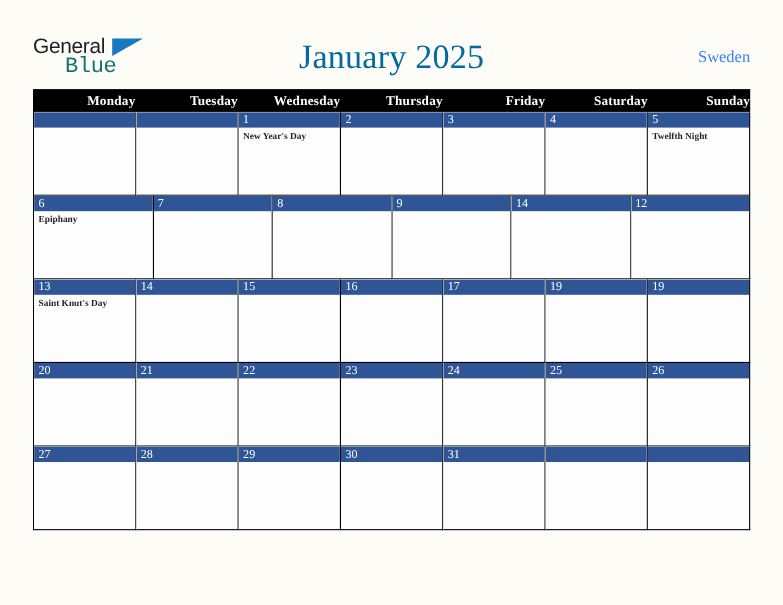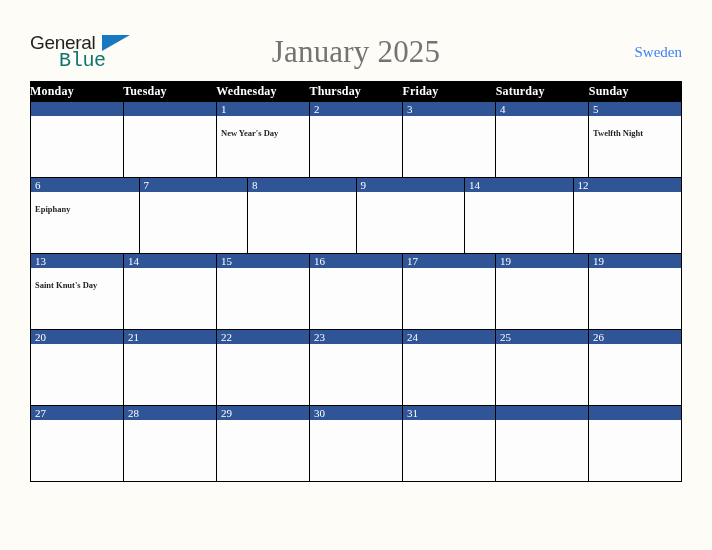--- a/index.html
+++ b/index.html
@@ -65,21 +65,21 @@
     color: #0f766e;
     letter-spacing: -0.3px;
     line-height: 1;
   }
 
   .title {
     flex: 1 1 auto;
     text-align: center;
     font-family: "Liberation Serif", serif;
     font-size: 31px;
-    color: #737373;
+    color: #0369a1;
     letter-spacing: 0.2px;
     white-space: nowrap;
   }
 
   .region {
     flex: 0 0 auto;
     width: 104px;
     text-align: right;
     font-family: "Liberation Serif", serif;
     font-size: 15px;
@@ -94,21 +94,21 @@
     top: 81px;
     width: 652px;
   }
   .weekday-row {
     display: flex;
     background: #000000;
     height: 20px;
   }
   .weekday {
     flex: 1 1 0;
-    text-align: left;
+    text-align: right;
     color: #ffffff;
     font-family: "Liberation Serif", serif;
     font-weight: bold;
     font-size: 12px;
     line-height: 20px;
     letter-spacing: 0.2px;
   }
 
   .grid {
     border-left: 1px solid #000000;
@@ -138,21 +138,21 @@
     box-sizing: border-box;
   }
   .date-num {
     color: #ffffff;
     font-family: "Liberation Serif", serif;
     font-size: 11px;
     line-height: 14px;
     display: block;
   }
   .events {
-    padding: 12px 3px 0 4px;
+    padding: 2px 3px 0 4px;
   }
   .event {
     font-family: "Liberation Serif", serif;
     font-weight: bold;
     font-size: 8.5px;
     color: #231f20;
     line-height: 11px;
     display: block;
     white-space: nowrap;
   }

